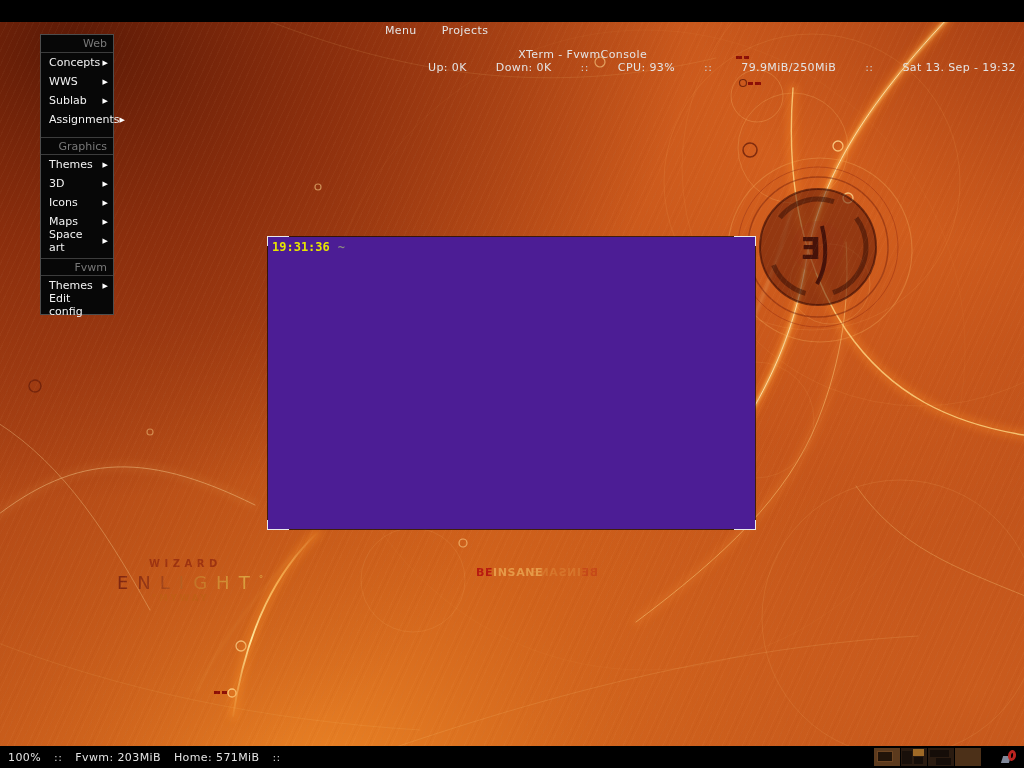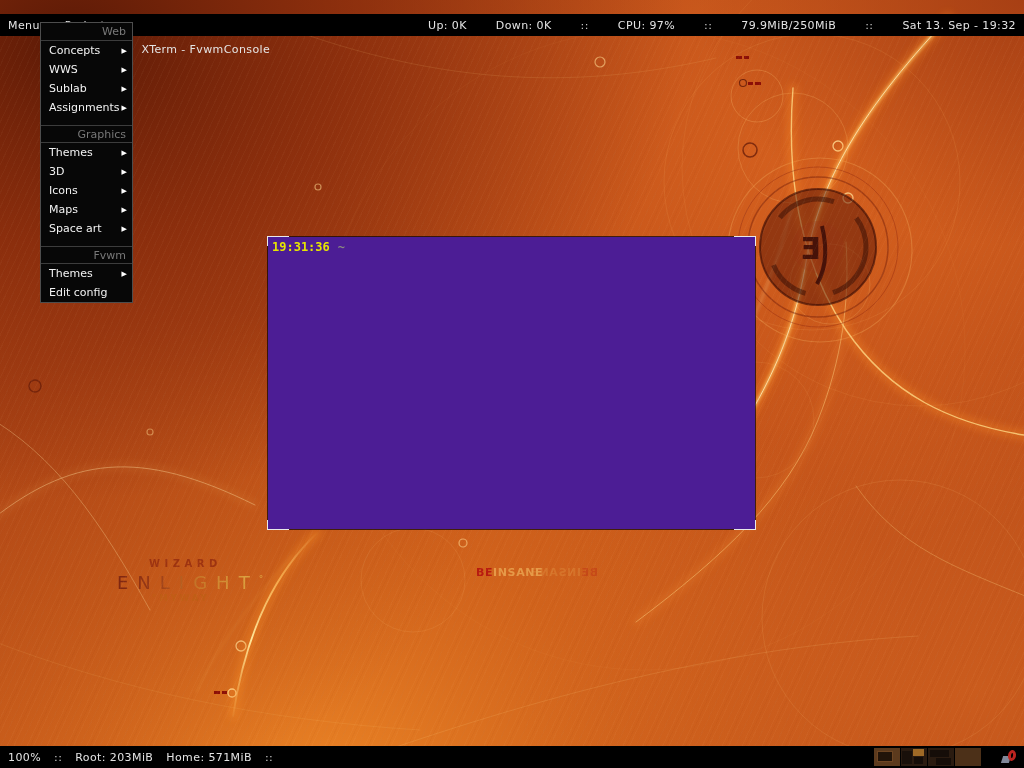--- a/index.html
+++ b/index.html
@@ -9,21 +9,21 @@
   
   .wallpaper { position:absolute; left:0; top:0; width:1024px; height:768px; z-index:0; }
   .texture { position:absolute; left:0; top:22px; width:1024px; height:724px; z-index:1; pointer-events:none;
     background:
       repeating-linear-gradient(115deg, rgba(255,224,180,0.035) 0 1px, rgba(0,0,0,0) 1px 6px),
       repeating-linear-gradient(115deg, rgba(90,20,5,0.03) 0 1px, rgba(0,0,0,0) 1px 9px); }
 
   
   .bar { position:absolute; left:0; width:1024px; height:22px; background:#000; color:#e4e4e4;
          display:flex; align-items:center; font-size:11px; letter-spacing:.4px; z-index:10; }
-  .topbar { top:14px; }
+  .topbar { top:0;flex-direction:column; }
   .bottombar { top:746px; }
   .tb-left { display:flex; align-items:center; }
   .tb-menu { margin-left:8px; }
   .tb-projects { margin-left:25px; }
   .tb-title { margin-left:30px;margin-top:48px; }
   .tb-right { margin-left:auto; margin-right:8px; display:flex; align-items:center; column-gap:29px; }
   .bb-left { display:flex; align-items:flex-end; column-gap:13px; margin-left:8px; }
   .bb-right { margin-left:auto; margin-right:6px; display:flex; align-items:center; }
   .sep { color:#cfcfcf; }
 
@@ -40,21 +40,21 @@
   .d2b { left:12px; top:1px; width:11px; height:7px; background:#a06a26; }
   .d2c { left:13px; top:9px; width:9px; height:7px; background:#150d08; }
   .d3a { left:2px; top:2px; width:19px; height:7px; background:#150d08; }
   .d3b { left:8px; top:10px; width:15px; height:7px; background:#150d08; }
 
   .tray-icon { position:relative; width:17px; height:16px; display:inline-block; }
   .tray-blob { position:absolute; left:1px; top:7px; width:8px; height:7px; background:#96a0b4; transform:skewX(-18deg); opacity:.85; }
   .tray-ring { position:absolute; right:2px; top:1px; width:8px; height:11px; border:3px solid #bc2420; border-radius:50%; transform:rotate(10deg); }
 
   
-  .menu { position:absolute; left:40px; top:22px; width:93px; background:#070707;
+  .menu { position:absolute; left:40px; top:34px; width:74px; background:#070707;
           border:1px solid #4d4d4d; z-index:20; font-size:11px; }
   .menu-header { height:18px; line-height:17px; padding:0 6px; text-align:right; color:#787878;
                  border-bottom:1px solid #3c3c3c; }
   .menu-header + .menu-header, .menu-item + .menu-header { border-top:1px solid #3c3c3c;margin-top:8px; }
   .menu-item { height:19px; padding:0 5px 0 8px; color:#f2f2f2; display:flex;
                justify-content:space-between; align-items:center; }
   .mi-arrow { font-size:7px; color:#fff; width:8px; text-align:right; }
 
   
   .terminal { position:absolute; left:268px; top:237px; width:487px; height:292px;
@@ -222,21 +222,21 @@
   <div class="bar topbar">
     <div class="tb-left">
       <span class="tb-menu">Menu</span>
       <span class="tb-projects">Projects</span>
       <span class="tb-title">XTerm - FvwmConsole</span>
     </div>
     <div class="tb-right">
       <span>Up: 0K</span>
       <span>Down: 0K</span>
       <span class="sep">::</span>
-      <span>CPU: 97%</span>
+      <span>CPU: 93%</span>
       <span class="sep">::</span>
       <span>79.9MiB/250MiB</span>
       <span class="sep">::</span>
       <span>Sat 13. Sep - 19:32</span>
     </div>
   </div>
 
   <div class="menu">
     <div class="menu-header">Web</div>
     <div class="menu-item">
@@ -294,21 +294,21 @@
     <div class="corner c-br"></div>
     <div class="term-body">
       <div class="term-line"><span class="t-time">19:31:36</span><span class="t-cwd">~</span></div>
     </div>
   </div>
 
   <div class="bar bottombar">
     <div class="bb-left">
       <span>100%</span>
       <span class="sep">::</span>
-      <span>Root: 203MiB</span>
+      <span>Fvwm: 203MiB</span>
       <span>Home: 571MiB</span>
       <span class="sep">::</span>
     </div>
     <div class="bb-right">
       <div class="pager">
         <div class="pager-cell desk1">
           <div class="pw d1w"></div>
         </div>
         <div class="pager-cell desk2">
           <div class="pw d2a"></div>

